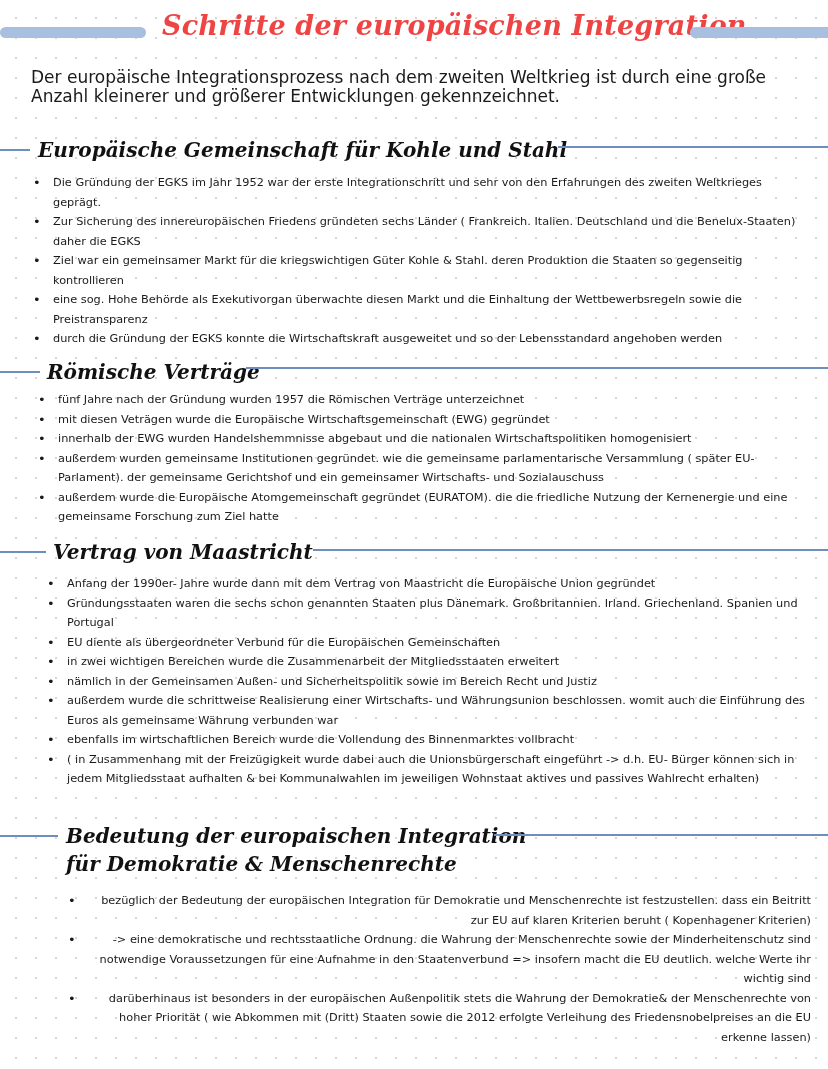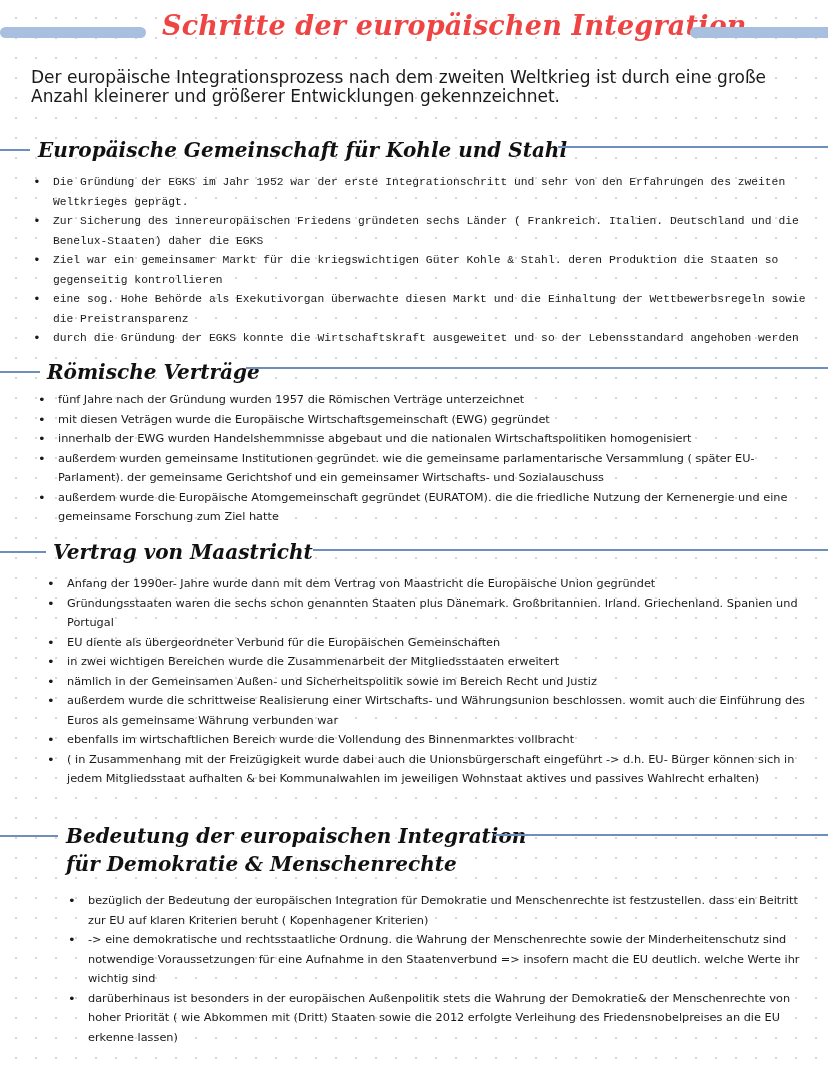--- a/index.html
+++ b/index.html
@@ -125,21 +125,21 @@
     <div class="title-bar right"></div>
   </div>
 
   <div class="intro">Der europäische Integrationsprozess nach dem zweiten Weltkrieg ist durch eine große Anzahl kleinerer und größerer Entwicklungen gekennzeichnet.</div>
 
   <div class="section-head" style="top:136px; height:30px;padding-left:35px;">
     <div class="head-line-left" style="top:13px; width:30px;"></div>
     <div class="head-text" style="left:38px; top:0;">Europäische Gemeinschaft für Kohle und Stahl</div>
     <div class="head-line-right" style="top:10px; width:305px;"></div>
   </div>
-  <ul class="bullets" style="left:31px; top:173px; width:775px;font-family:Liberation Mono, monospace;">
+  <ul class="bullets" style="left:31px; top:173px; width:775px;">
     <li>Die Gründung der EGKS im Jahr 1952 war der erste Integrationschritt und sehr von den Erfahrungen des zweiten Weltkrieges geprägt.</li>
     <li>Zur Sicherung des innereuropäischen Friedens gründeten sechs Länder ( Frankreich. Italien. Deutschland und die Benelux-Staaten) daher die EGKS</li>
     <li>Ziel war ein gemeinsamer Markt für die kriegswichtigen Güter Kohle &amp; Stahl. deren Produktion die Staaten so gegenseitig kontrollieren</li>
     <li>eine sog. Hohe Behörde als Exekutivorgan überwachte diesen Markt und die Einhaltung der Wettbewerbsregeln sowie die Preistransparenz</li>
     <li>durch die Gründung der EGKS konnte die Wirtschaftskraft ausgeweitet und so der Lebensstandard angehoben werden</li>
   </ul>
 
   <div class="section-head" style="top:358px; height:30px;">
     <div class="head-line-left" style="top:13px; width:40px;"></div>
     <div class="head-text" style="left:47px; top:0;text-align:right;">Römische Verträge</div>
@@ -168,19 +168,19 @@
     <li>ebenfalls im wirtschaftlichen Bereich wurde die Vollendung des Binnenmarktes vollbracht</li>
     <li>( in Zusammenhang mit der Freizügigkeit wurde dabei auch die Unionsbürgerschaft eingeführt -&gt; d.h. EU- Bürger können sich in jedem Mitgliedsstaat aufhalten &amp; bei Kommunalwahlen im jeweiligen Wohnstaat aktives und passives Wahlrecht erhalten)</li>
   </ul>
 
   <div class="section-head" style="top:822px; height:60px;">
     <div class="head-line-left" style="top:13px; width:58px;"></div>
     <div class="head-text" style="left:66px; top:0;">Bedeutung der europaischen Integration</div>
     <div class="head-text" style="left:66px; top:28px;">für Demokratie &amp; Menschenrechte</div>
     <div class="head-line-right" style="top:12px; width:334px;"></div>
   </div>
-  <ul class="bullets" style="left:66px; top:891px; width:745px;">
+  <ul class="bullets" style="left:66px; top:891px; width:745px;text-align:right;">
     <li>bezüglich der Bedeutung der europäischen Integration für Demokratie und Menschenrechte ist festzustellen. dass ein Beitritt zur EU auf klaren Kriterien beruht ( Kopenhagener Kriterien)</li>
     <li>-&gt; eine demokratische und rechtsstaatliche Ordnung. die Wahrung der Menschenrechte sowie der Minderheitenschutz sind notwendige Voraussetzungen für eine Aufnahme in den Staatenverbund =&gt; insofern macht die EU deutlich. welche Werte ihr wichtig sind</li>
     <li>darüberhinaus ist besonders in der europäischen Außenpolitik stets die Wahrung der Demokratie&amp; der Menschenrechte von hoher Priorität  ( wie Abkommen mit (Dritt) Staaten sowie die 2012 erfolgte Verleihung des Friedensnobelpreises an die EU erkenne lassen)</li>
   </ul>
 
 </div>
 
 </body></html>

